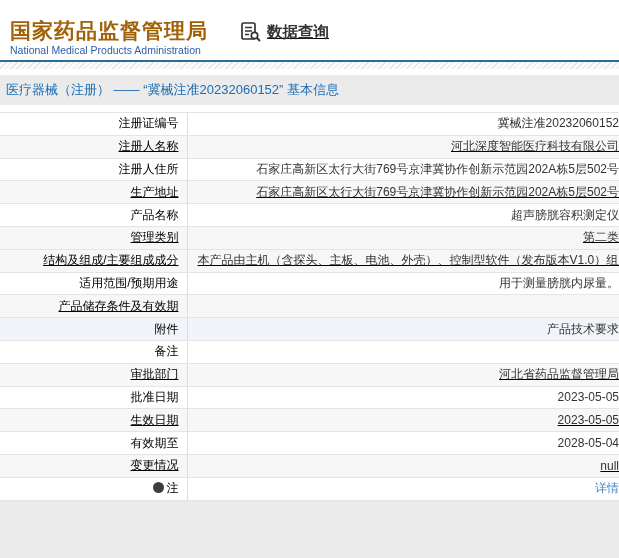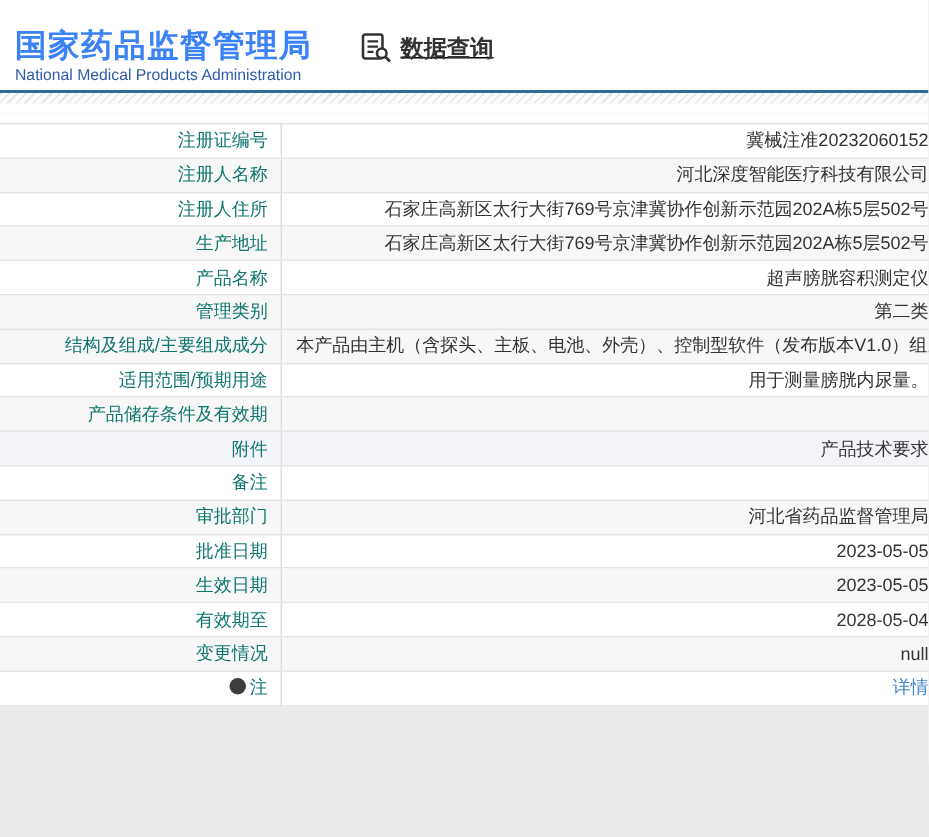--- a/index.html
+++ b/index.html
@@ -14,21 +14,21 @@
   
   .site-header {
     background: #ffffff;
     height: 60px;
     display: flex;
     align-items: center;
     padding-left: 10px;
   }
   .logo-block { display: flex; flex-direction: column; cursor: pointer; }
   .logo-cn {
-    color: #3b82f6;
+    color: #a16207;
     font-size: 21px;
     font-weight: bold;
     letter-spacing: 1px;
     line-height: 26px;
     margin-top: 15px;
   }
   .logo-en {
     color: #2e5ca8;
     font-size: 10.5px;
     line-height: 13px;
@@ -86,29 +86,29 @@
     border-bottom: 1px solid #e4e4e4;
     font-size: 12px;
     vertical-align: middle;
     white-space: nowrap;
     overflow: hidden;
   }
   td.label-cell {
     width: 187px;
     text-align: right;
     padding-right: 8px;
-    color: #0f766e;
+    color: #000000;
     border-right: 1px solid #dedede;
   }
   td.value-cell {
     padding-left: 10px;
     color: #333333;
     text-align: right;
   }
-  tr.zebra { background: #f7f7f7; }
+  tr.zebra { background: #f7f7f7; text-decoration: underline; }
   tr.hl { background: #f2f4f9; }
   tr:first-child td { border-top: 1px solid #e4e4e4; }
 
   .note-icon {
     display: inline-block;
     width: 11px; height: 11px;
     background: #3d3d3d;
     border-radius: 50%;
     margin-right: 3px;
     vertical-align: -1px;
@@ -141,20 +141,23 @@
         </svg>
       </span>
       <span class="nav-query-label">数据查询</span>
     </div>
   </header>
 
   <div class="blue-rule"></div>
   <div class="hatch-band"></div>
   <div class="white-gap"></div>
 
+  <div class="title-bar">
+    <span>医疗器械（注册） ——  “冀械注准20232060152” 基本信息</span>
+  </div>
 
   <div class="white-gap2"></div>
 
   <table class="info-table">
     <tbody id="rows">
         <tr>
           <td class="label-cell">注册证编号</td>
           <td class="value-cell">冀械注准20232060152</td>
         </tr>
         <tr class="zebra">

